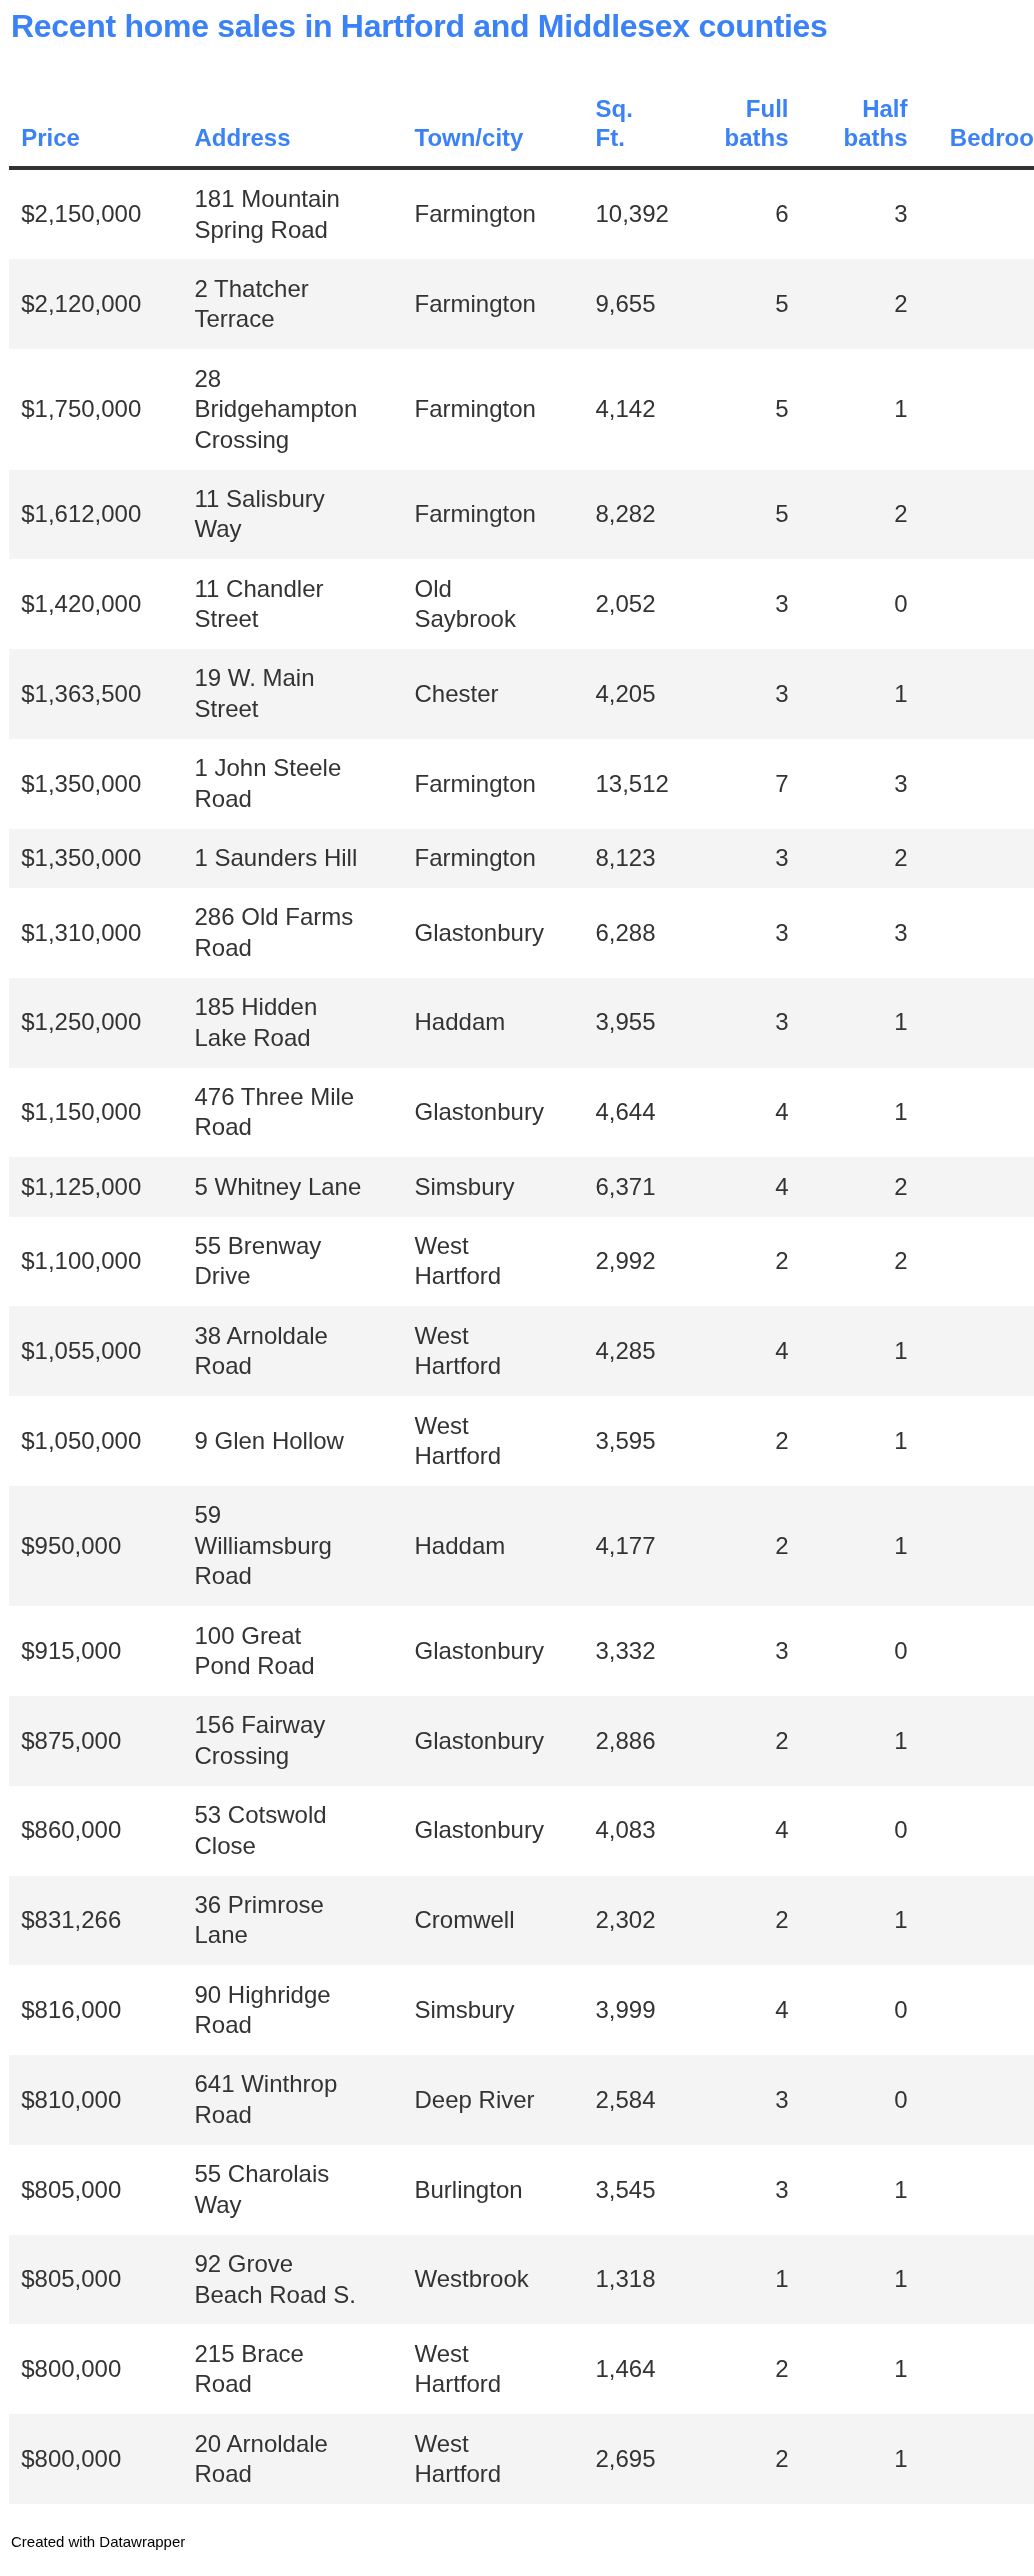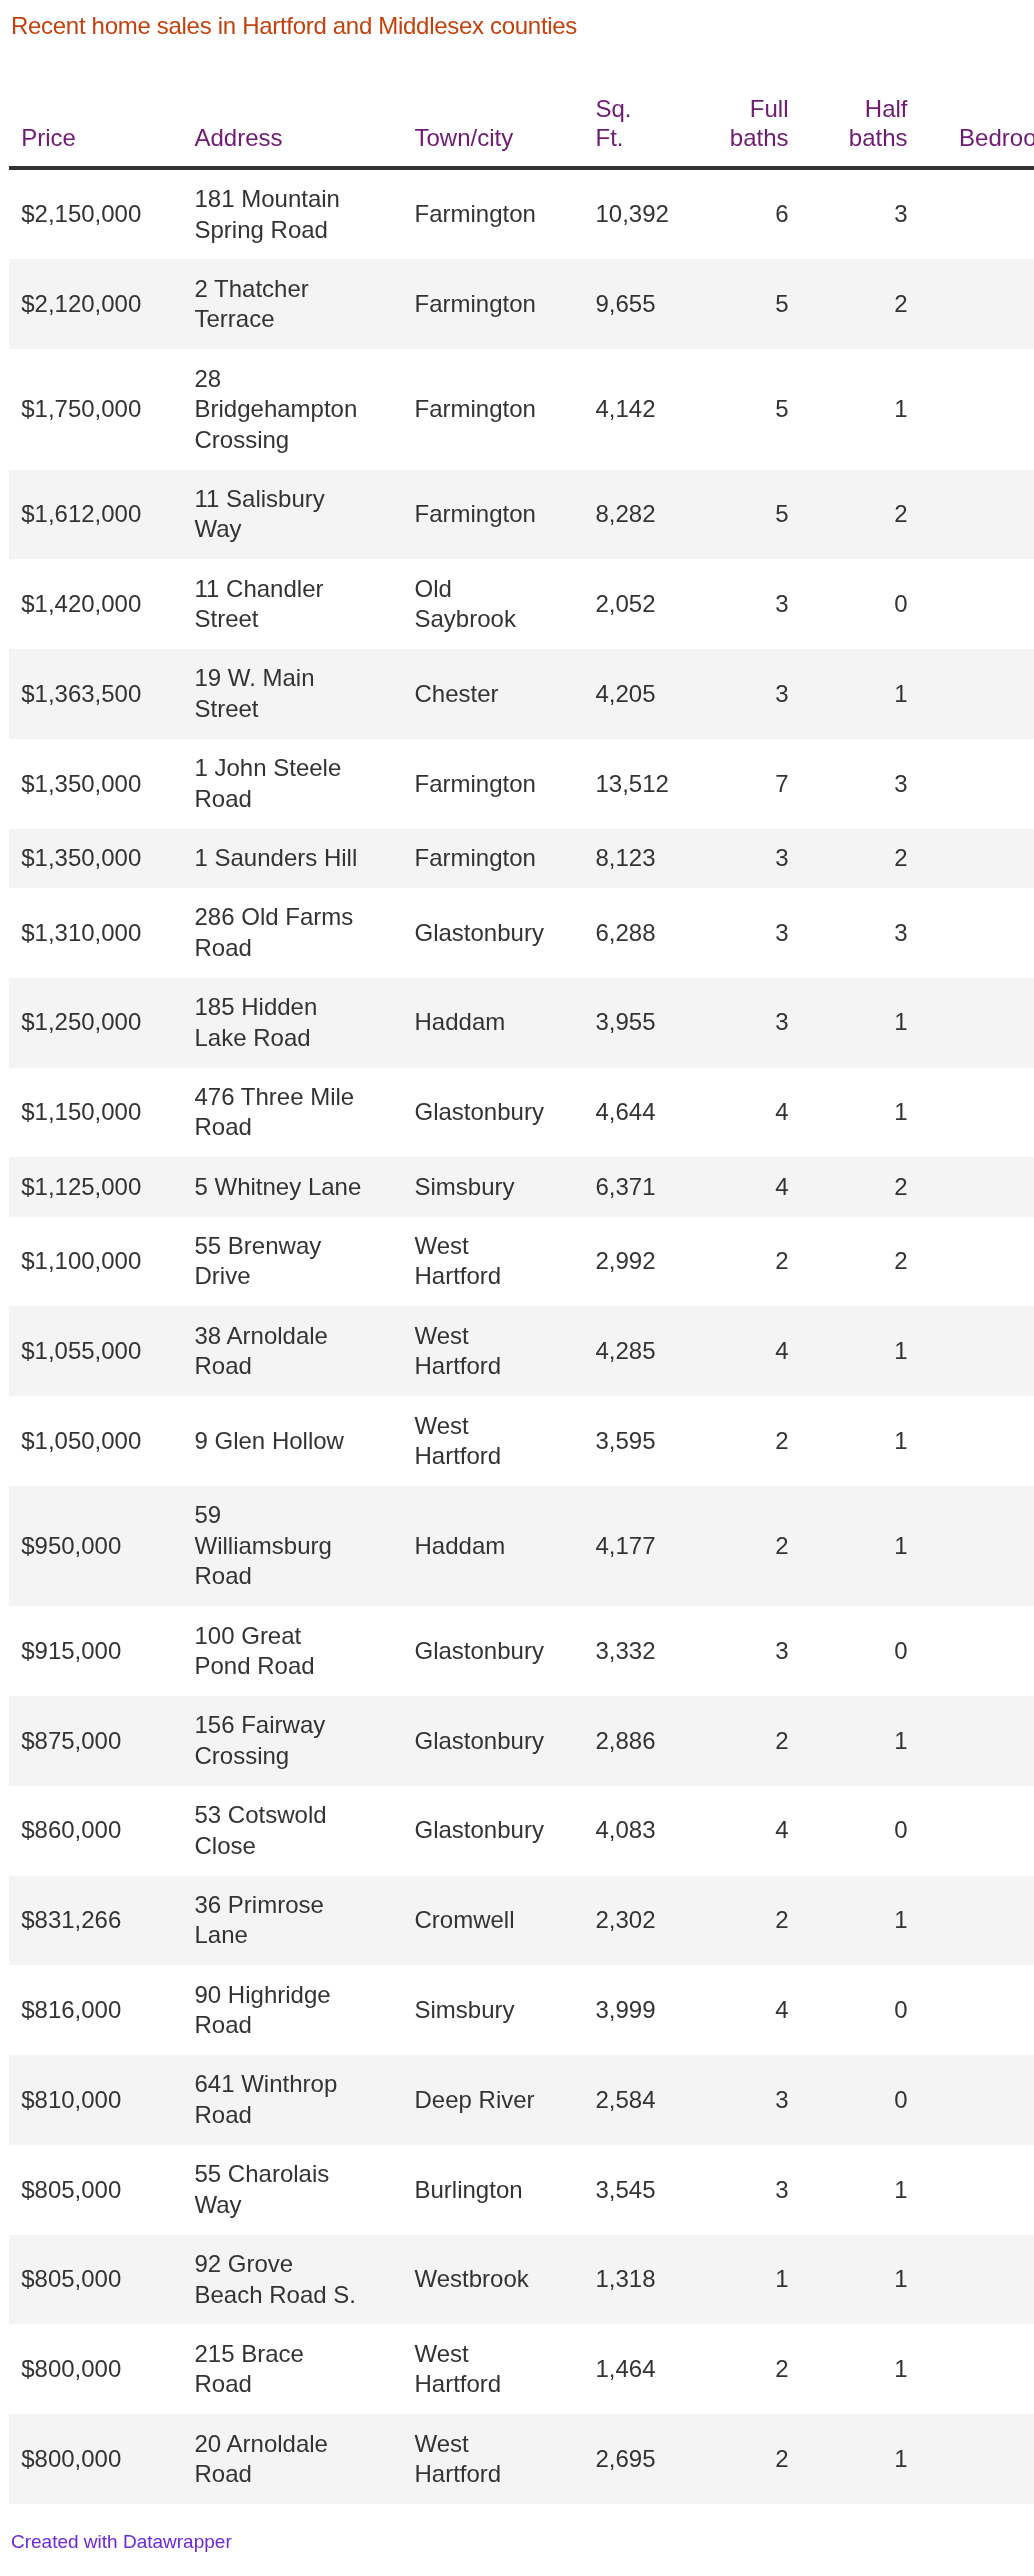--- a/index.html
+++ b/index.html
@@ -10,39 +10,39 @@
   body {
     width: 1034px;
     height: 2576px;
     overflow: hidden;
     font-family: "Liberation Sans", sans-serif;
     color: #333333;
     position: relative;
   }
   .page-title {
     margin: 5.1px 0 0 11px;
-    font-size: 24px;
+    font-size: 32px;
     line-height: 42px;
-    font-weight: 400;
-    color: #c2410c;
+    font-weight: 700;
+    color: #3b82f6;
     letter-spacing: -0.3px;
     white-space: nowrap;
   }
   table.dw-table {
     border-collapse: collapse;
     table-layout: fixed;
     width: 1060px;           
     margin-left: 8.5px;
   }
   .dw-table thead th {
     vertical-align: bottom;
-    font-weight: 400;
+    font-weight: 700;
     font-size: 24px;
     line-height: 29px;
-    color: #701a75;
+    color: #3b82f6;
     padding: 47px 0 13.6px 0;
     border-bottom: 4.2px solid #333333;
     white-space: pre-line;
     text-align: left;
   }
   .dw-table tbody td {
     font-size: 24px;
     line-height: 30.5px;
     color: #333333;
     padding: 14.4px 0;
@@ -54,23 +54,23 @@
     background: #f4f4f4;
   }
   
   .dw-table th:nth-child(1), .dw-table td:nth-child(1) { padding-left: 12.7px; }
   .dw-table th:nth-child(5), .dw-table td:nth-child(5),
   .dw-table th:nth-child(6), .dw-table td:nth-child(6),
   .dw-table th:nth-child(7), .dw-table td:nth-child(7) { text-align: right; }
   .footer-credit {
     display: inline-block;
     margin: 25.4px 0 0 11px;
-    font-size: 19px;
+    font-size: 15px;
     line-height: 25.4px;
-    color: #6d28d9;
+    color: #000000;
     text-decoration: none;
   }
 </style>
 </head>
 <body>
 
 <h1 class="page-title">Recent home sales in Hartford and Middlesex counties</h1>
 
 <table class="dw-table">
   <colgroup>

